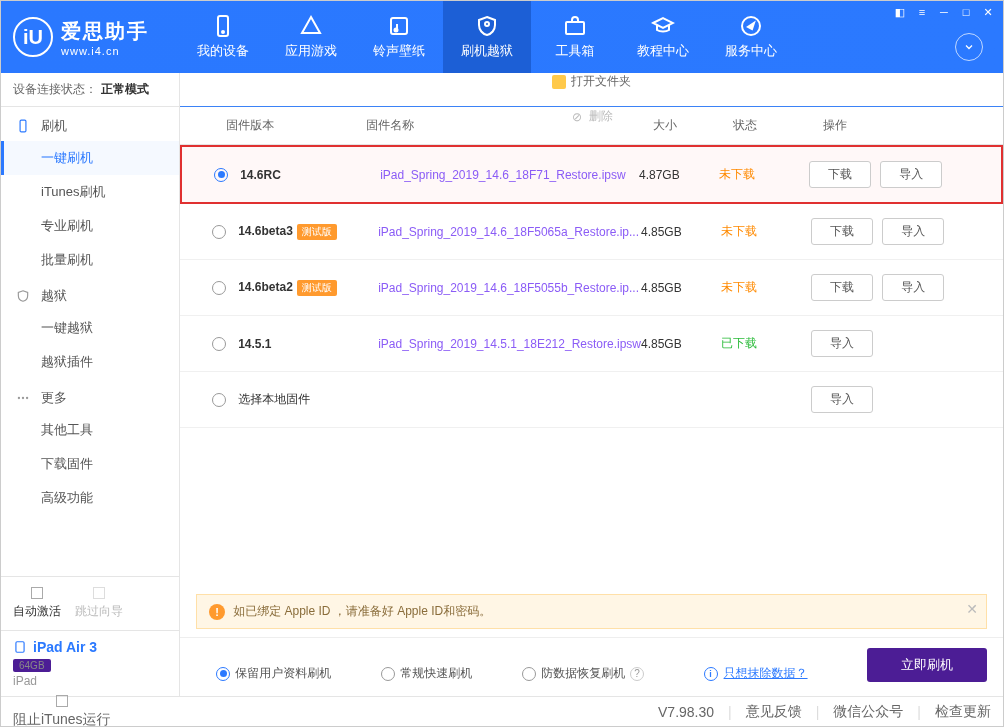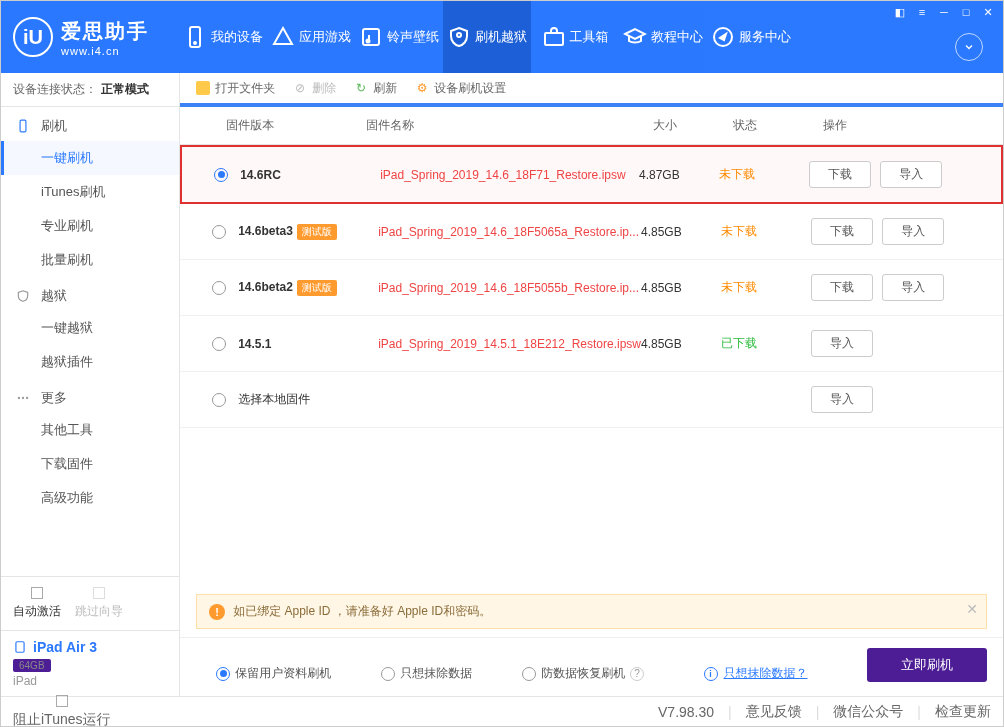--- a/index.html
+++ b/index.html
@@ -6,21 +6,21 @@
     body { font-family: "Microsoft YaHei", Arial, sans-serif; font-size: 13px; color: #333; background: #fff; width: 1004px; height: 727px; overflow: hidden; border: 1px solid #ccc; }
     
     .header { height: 72px; background: linear-gradient(to right, #2a78ff, #2b79ff); display: flex; align-items: center; padding: 0 12px; position: relative; }
     .logo { display: flex; align-items: center; gap: 8px; margin-right: 30px; }
     .logo-icon { width: 40px; height: 40px; border: 2px solid #fff; border-radius: 50%; display: flex; align-items: center; justify-content: center; color: #fff; font-size: 20px; font-weight: bold; }
     .logo-text { color: #fff; }
     .logo-title { font-size: 20px; font-weight: bold; letter-spacing: 2px; }
     .logo-sub { font-size: 11px; letter-spacing: 1px; }
     
     .nav-tabs { display: flex; height: 100%; flex: 1; }
-    .nav-tab { width: 88px; display: flex; flex-direction: row; align-items: center; justify-content: center; color: #fff; cursor: pointer; gap: 4px; }
+    .nav-tab { width: 88px; display: flex; flex-direction: column; align-items: center; justify-content: center; color: #fff; cursor: pointer; gap: 4px; }
     .nav-tab.active { background: #1c5fd6; }
     .nav-tab-icon { width: 24px; height: 24px; }
     .nav-tab-label { font-size: 13px; }
     
     .window-controls { position: absolute; top: 4px; right: 6px; display: flex; gap: 4px; }
     .win-ctrl { width: 18px; height: 14px; display: flex; align-items: center; justify-content: center; color: #fff; cursor: pointer; font-size: 11px; }
     .dropdown-btn { position: absolute; right: 20px; top: 32px; width: 28px; height: 28px; border: 1.5px solid rgba(255,255,255,0.7); border-radius: 50%; display: flex; align-items: center; justify-content: center; color: #fff; cursor: pointer; }
     
     .main-area { display: flex; height: calc(100% - 72px - 30px); }
     
@@ -39,42 +39,42 @@
     .checkbox-row { padding: 10px 12px; display: flex; align-items: center; gap: 14px; font-size: 12px; }
     .cb-item { display: flex; align-items: center; gap: 4px; cursor: pointer; flex-direction: column; }
     .cb-box { width: 12px; height: 12px; border: 1px solid #aaa; }
     .cb-item.disabled { color: #bbb; }
     .device-info { padding: 8px 12px; border-top: 1px solid #e5e5e5; }
     .device-name { color: #2b79ff; font-weight: bold; display: flex; align-items: center; gap: 6px; font-size: 14px; }
     .device-badge { display: inline-block; background: #4c1d95; color: #888; font-size: 10px; padding: 1px 6px; border-radius: 2px; margin-top: 4px; }
     .device-type { color: #999; font-size: 12px; margin-top: 2px; }
     
     .content { flex: 1; display: flex; flex-direction: column; position: relative; }
-    .toolbar { height: 34px; display: flex; align-items: center; padding: 0 16px; gap: 18px; border-bottom: 4px solid #3b82f6; }
+    .toolbar { height: 34px; display: flex; align-items: center; padding: 0 16px; gap: 18px; border-bottom: 1px solid #3b82f6; flex-direction: column; }
     .tb-item { display: flex; align-items: center; gap: 5px; cursor: pointer; color: #666; font-size: 12px; }
     .tb-item.disabled { color: #bbb; }
     .tb-icon { width: 14px; height: 14px; display: flex; align-items: center; justify-content: center; }
     
     .table-header { display: flex; padding: 10px 0; border-bottom: 1px solid #e5e5e5; color: #666; font-size: 12px; }
     .col-radio { width: 46px; }
     .col-ver { width: 140px; }
     .col-name { flex: 1; }
     .col-size { width: 80px; }
     .col-status { width: 90px; }
     .col-action { width: 180px; padding-right: 16px; }
     
     .table-body { flex: 1; overflow-y: auto; }
     .table-row { display: flex; align-items: center; padding: 14px 12px; border-bottom: 1px solid #f0f0f0; font-size: 12px; position: relative; }
     .table-row.highlighted { border: 2px solid #e03030; background: #fff8f8; }
     .radio { width: 14px; height: 14px; border: 1px solid #999; border-radius: 50%; display: flex; align-items: center; justify-content: center; cursor: pointer; margin-left: 20px; }
     .radio.checked::after { content: ""; width: 7px; height: 7px; background: #2b79ff; border-radius: 50%; }
     .radio.checked { border-color: #2b79ff; }
     .ver-label { font-weight: bold; color: #333; }
     .beta-tag { display: inline-block; background: #ff9a2e; color: #fff; font-size: 10px; padding: 1px 5px; border-radius: 2px; margin-left: 4px; }
-    .fw-name { color: #ef4444; }
+    .fw-name { color: #8b5cf6; }
     .status-undl { color: #ff8a00; }
     .status-dl { color: #2bbb3a; }
     .btn { display: inline-block; border: 1px solid #ccc; color: #555; padding: 4px 18px; border-radius: 3px; cursor: pointer; font-size: 12px; background: #fff; margin-right: 6px; }
     
     .notice-bar { margin: 0 16px 8px 16px; background: #fff6e5; border: 1px solid #ffe0a8; padding: 8px 12px; display: flex; align-items: center; gap: 8px; color: #8a6d3b; font-size: 12px; position: relative; }
     .notice-icon { width: 16px; height: 16px; background: #ff9a2e; color: #fff; border-radius: 50%; display: flex; align-items: center; justify-content: center; font-weight: bold; font-size: 11px; }
     .notice-close { position: absolute; right: 8px; top: 6px; color: #bbb; cursor: pointer; font-size: 14px; }
     
     .flash-options { display: flex; align-items: flex-end; padding: 10px 16px 14px 16px; gap: 30px; font-size: 12px; color: #555; border-top: 1px solid #eee; }
     .opt-radio { display: flex; align-items: center; gap: 5px; cursor: pointer; }
@@ -330,21 +330,21 @@
       <span class="notice-close">✕</span>
     </div>
 
     <div class="flash-options">
       <div class="opt-radio">
         <div class="radio checked"></div>
           <span>保留用户资料刷机</span>
       </div>
       <div class="opt-radio">
         <div class="radio"></div>
-          <span>只想抹除数据</span>
+          <span>常规快速刷机</span>
       </div>
       <div class="opt-radio">
         <div class="radio"></div>
           <span>防数据恢复刷机</span>
         <div class="q-icon">?</div>
       </div>
       <div style="margin-left:auto;display:flex;align-items:center;gap:6px">
         <div class="info-icon">i</div>
         <span class="link">只想抹除数据？</span>
       </div>

